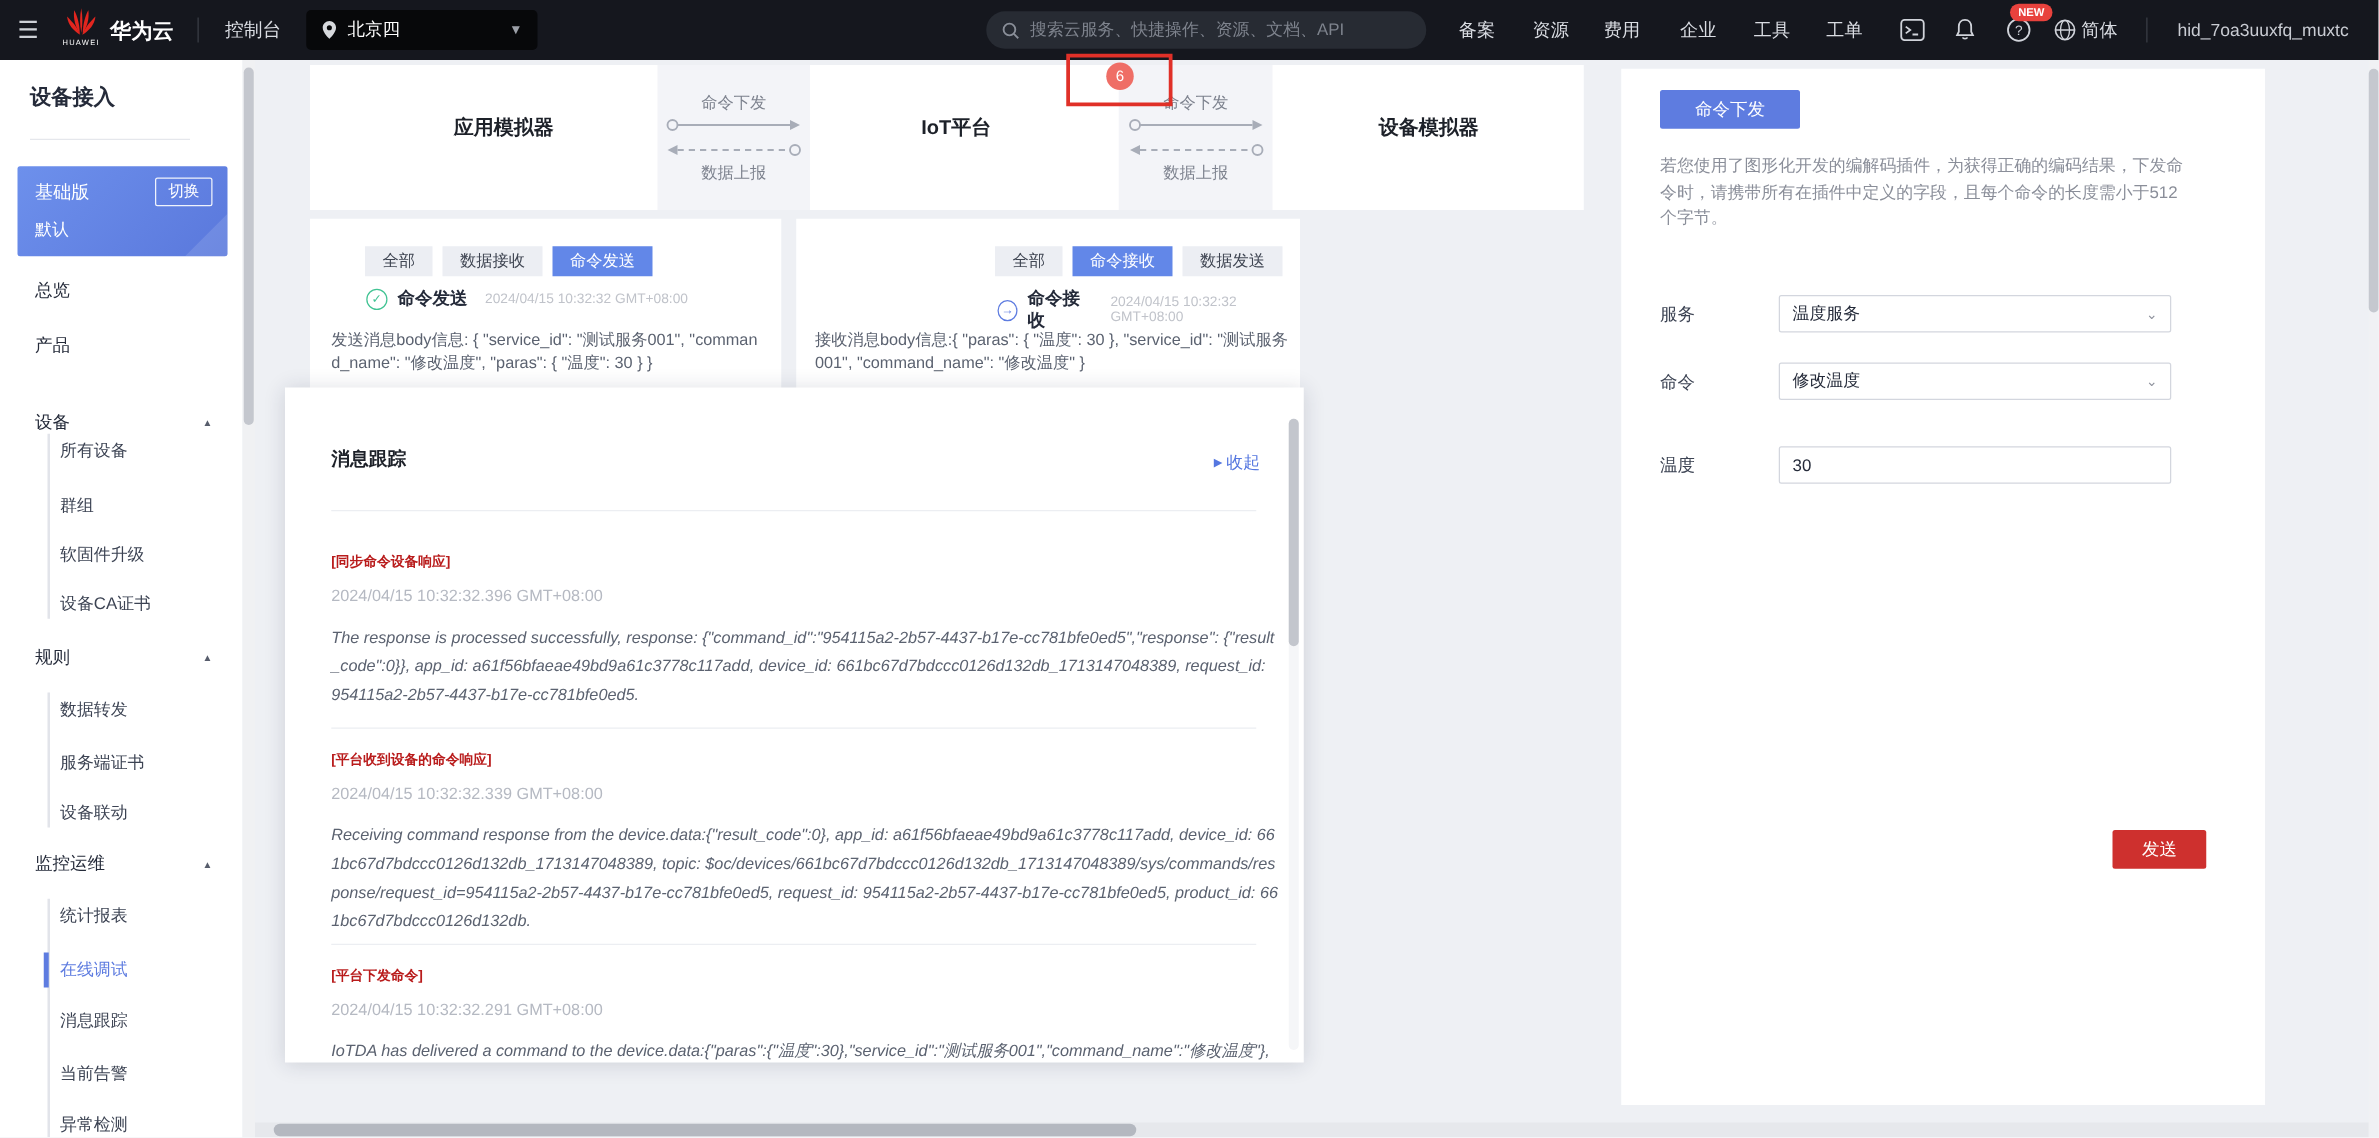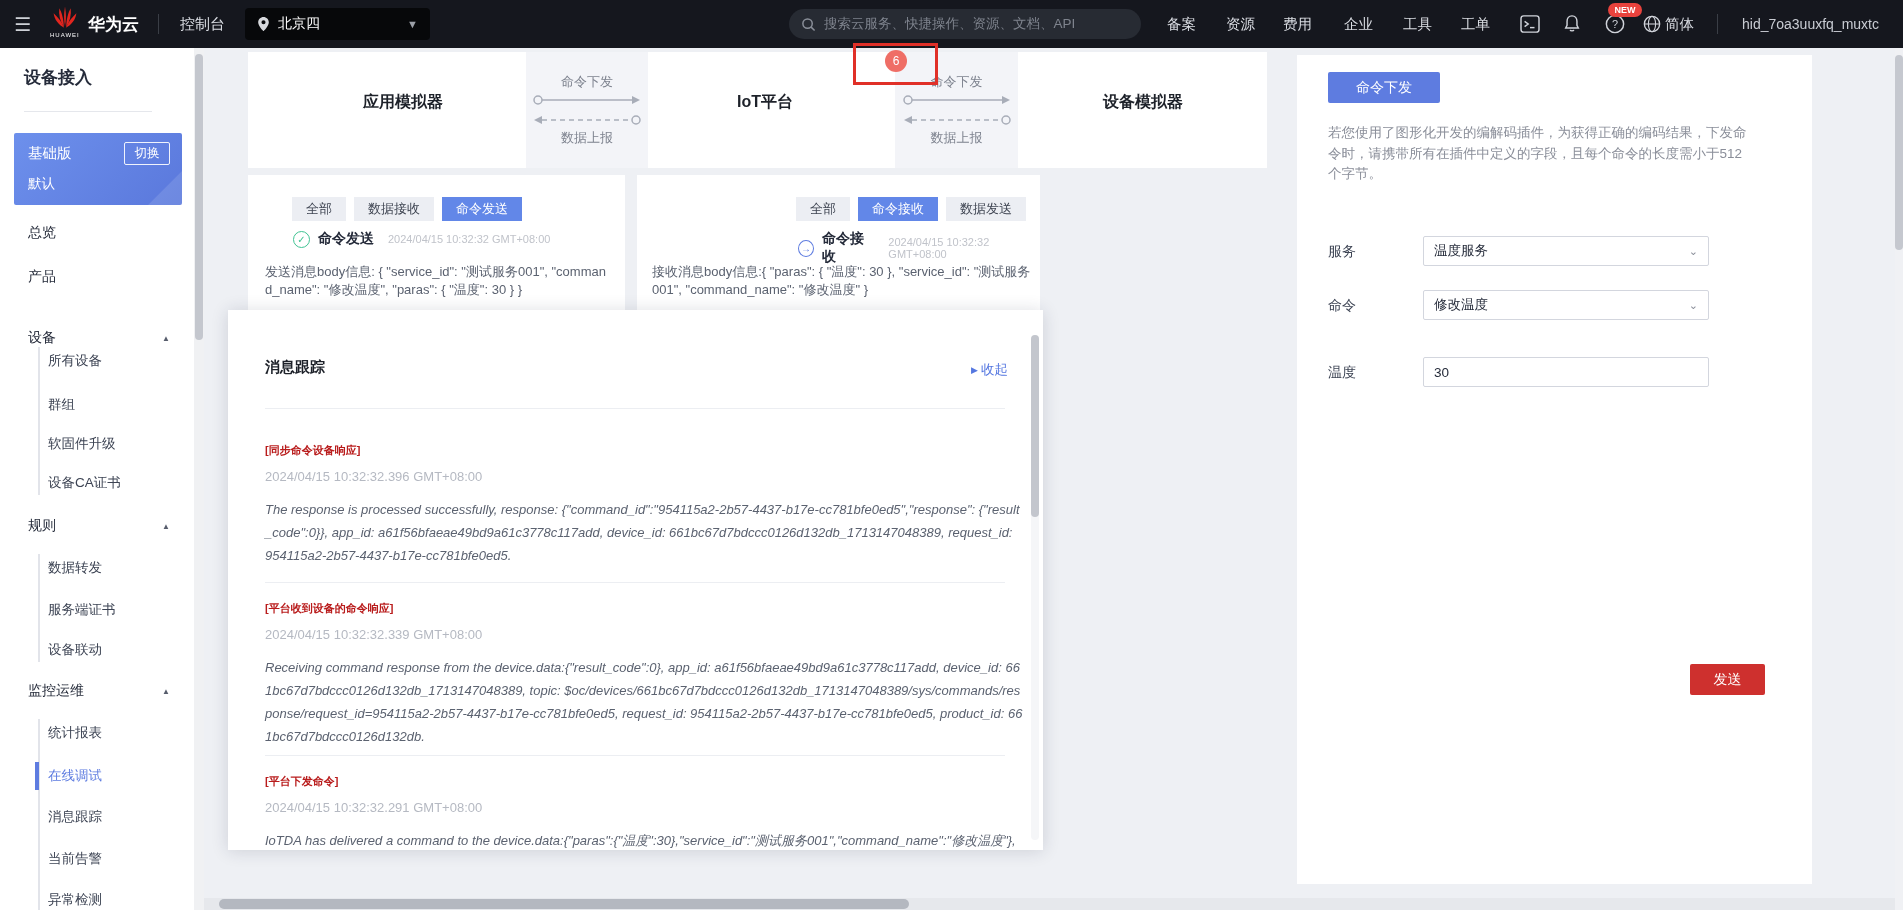--- a/index.html
+++ b/index.html
@@ -86,21 +86,21 @@
   .t-body { margin-top:12px; font-size:13px; color:#5b6270; line-height:23px; word-break:break-all;font-style:italic; }
   .trace-scroll { position:absolute; right:4px; top:25px; width:8px; height:505px; background:#f5f6f8; border-radius:4px; }
   .trace-thumb { position:absolute; left:0; top:0; width:8px; height:182px; background:#c3c6cd; border-radius:4px; cursor:pointer; }
 
   
   .form-panel { position:absolute; left:1297px; top:55px; width:515px; height:829px; background:#fff; z-index:2; }
   .cmd-btn { position:absolute; left:31px; top:17px; width:112px; height:31px; background:#5e7ce0; color:#fff; font-size:14px; border:none; border-radius:2px; cursor:pointer; }
   .form-desc { position:absolute; left:31px; top:68px; width:424px; font-size:13.5px; line-height:20.5px; color:#8a8e99; }
   .form-row { position:absolute; left:0; width:515px; height:30px; }
   .form-label { position:absolute; left:31px; top:0; line-height:30px; font-size:14px; color:#3c4353; }
-  .form-input { position:absolute; left:126px; top:0; width:286px; height:30px; border:1px solid #d3d6de; border-radius:2px; background:#fff; display:flex; align-items:center; padding:0 10px; font-size:13.5px; color:#252b3a; cursor:pointer; }
+  .form-input { position:absolute; left:126px; top:0; width:314px; height:30px; border:1px solid #d3d6de; border-radius:2px; background:#fff; display:flex; align-items:center; padding:0 10px; font-size:13.5px; color:#252b3a; cursor:pointer; }
   .form-input .chev { margin-left:auto; color:#8a8e99; font-size:11px; }
   .send-btn { position:absolute; right:47px; top:609px; width:75px; height:31px; background:#ce302e; color:#fff; font-size:14px; border:none; border-radius:2px; cursor:pointer; }
 
   
   .hscroll-track { position:absolute; left:204px; top:898px; width:1691px; height:12px; background:#e6e8ec; }
   .hscroll-thumb { position:absolute; left:15px; top:1px; width:690px; height:10px; background:#b4b8c0; border-radius:5px; cursor:pointer; }
   .vscroll-track { position:absolute; left:1895px; top:48px; width:8px; height:862px; background:#f0f1f4; }
   .vscroll-thumb { position:absolute; left:0; top:7px; width:8px; height:195px; background:#c5c8cf; border-radius:4px; cursor:pointer; }
 </style>
 </head>

